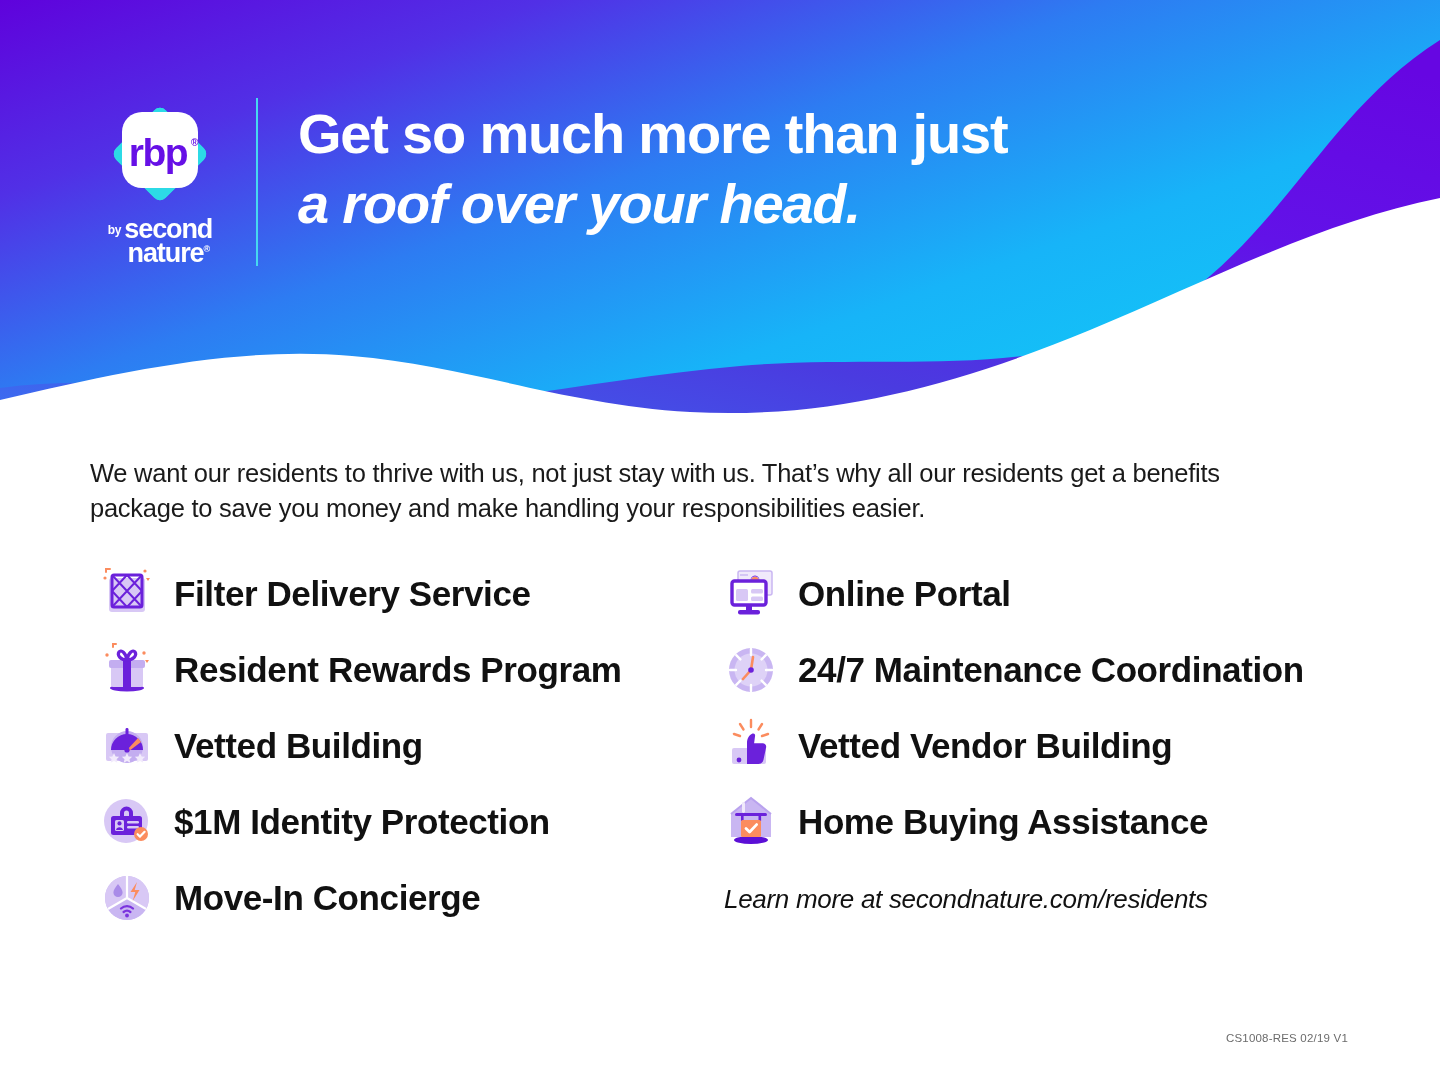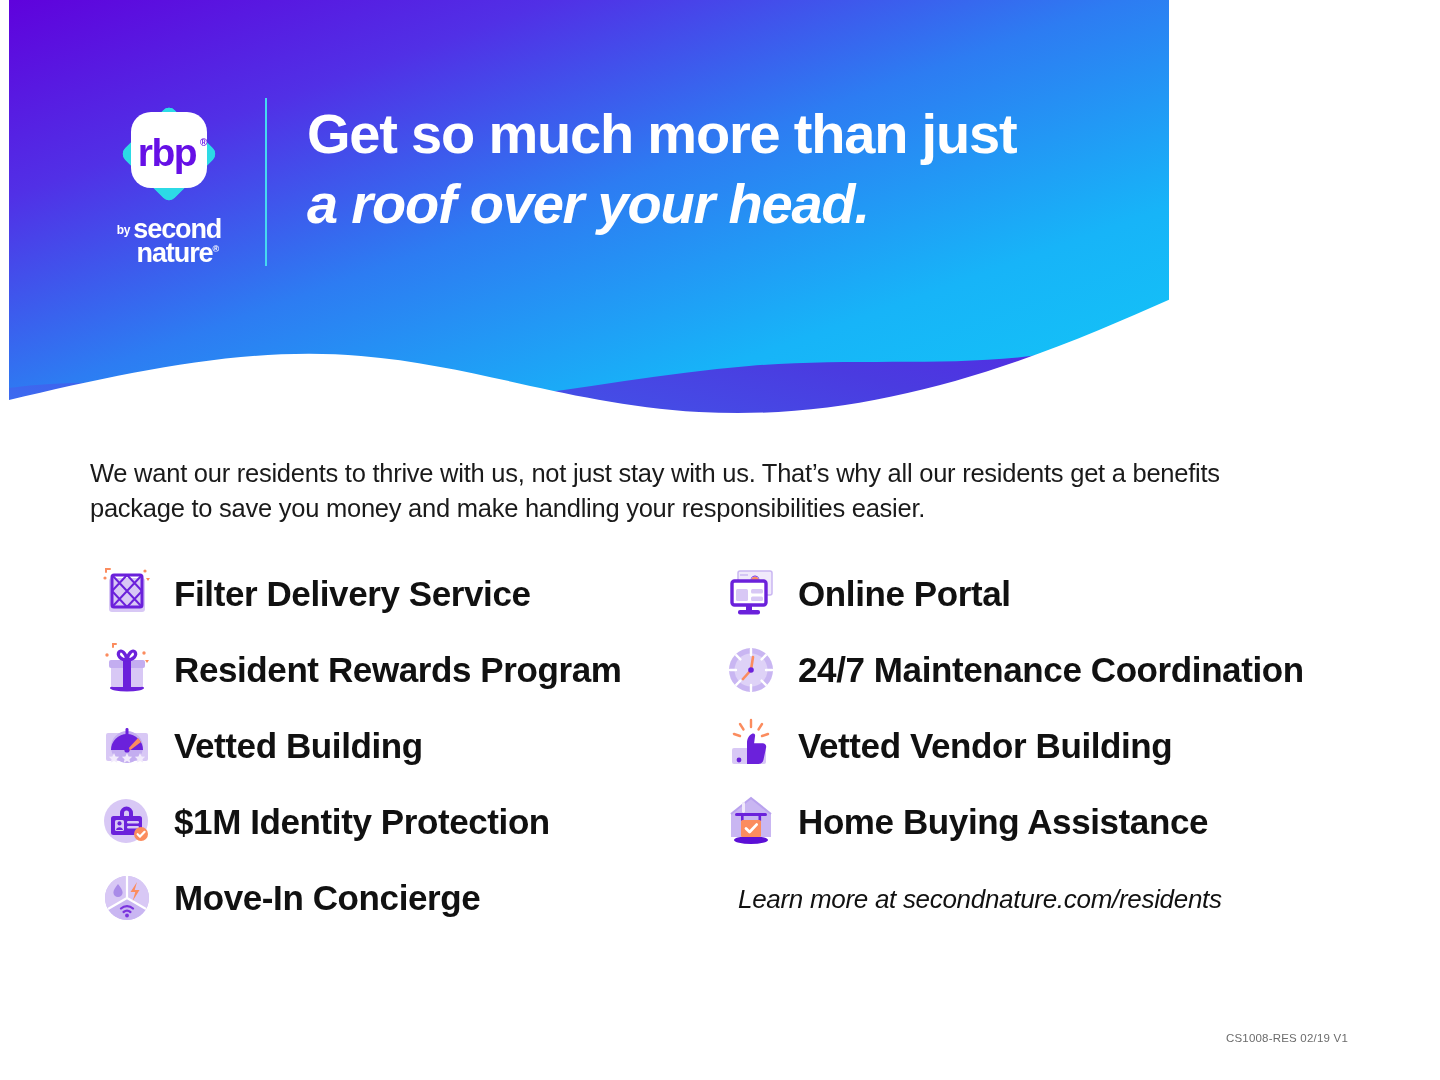--- a/index.html
+++ b/index.html
@@ -14,22 +14,22 @@
   .page {
     position: relative;
     width: 1440px;
     height: 1080px;
     background: #ffffff;
   }
 
   
   .hero {
     position: absolute;
-    top: 0; left: 9px;
-    width: 1160px;
+    top: 0; left: 0;
+    width: 1440px;
     height: 440px;
     overflow: hidden;
   }
   .hero-svg { position: absolute; top: 0; left: 0; display: block; }
 
   .hero-content {
     position: absolute;
     top: 98px;
     left: 90px;
     display: flex;
@@ -165,21 +165,21 @@
   .benefit-label {
     font-size: 35px;
     font-weight: 600;
     color: #111111;
     letter-spacing: -0.4px;
     line-height: 1.1;
   }
 
   .learn-more {
     margin-top: 24px;
-    margin-left: 18px;
+    margin-left: 4px;
     font-size: 26px;
     font-style: italic;
     color: #111111;
     letter-spacing: -0.3px;
     font-weight: 400;
   }
 
   .footer-code {
     position: absolute;
     top: 1032px;

